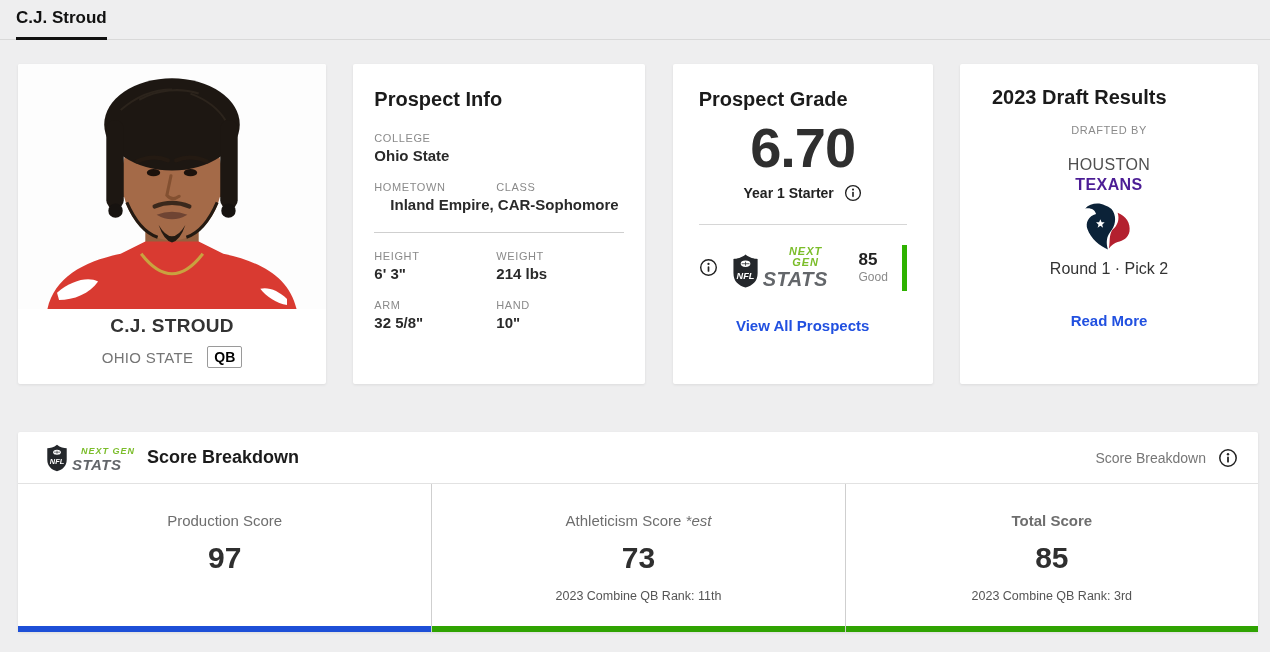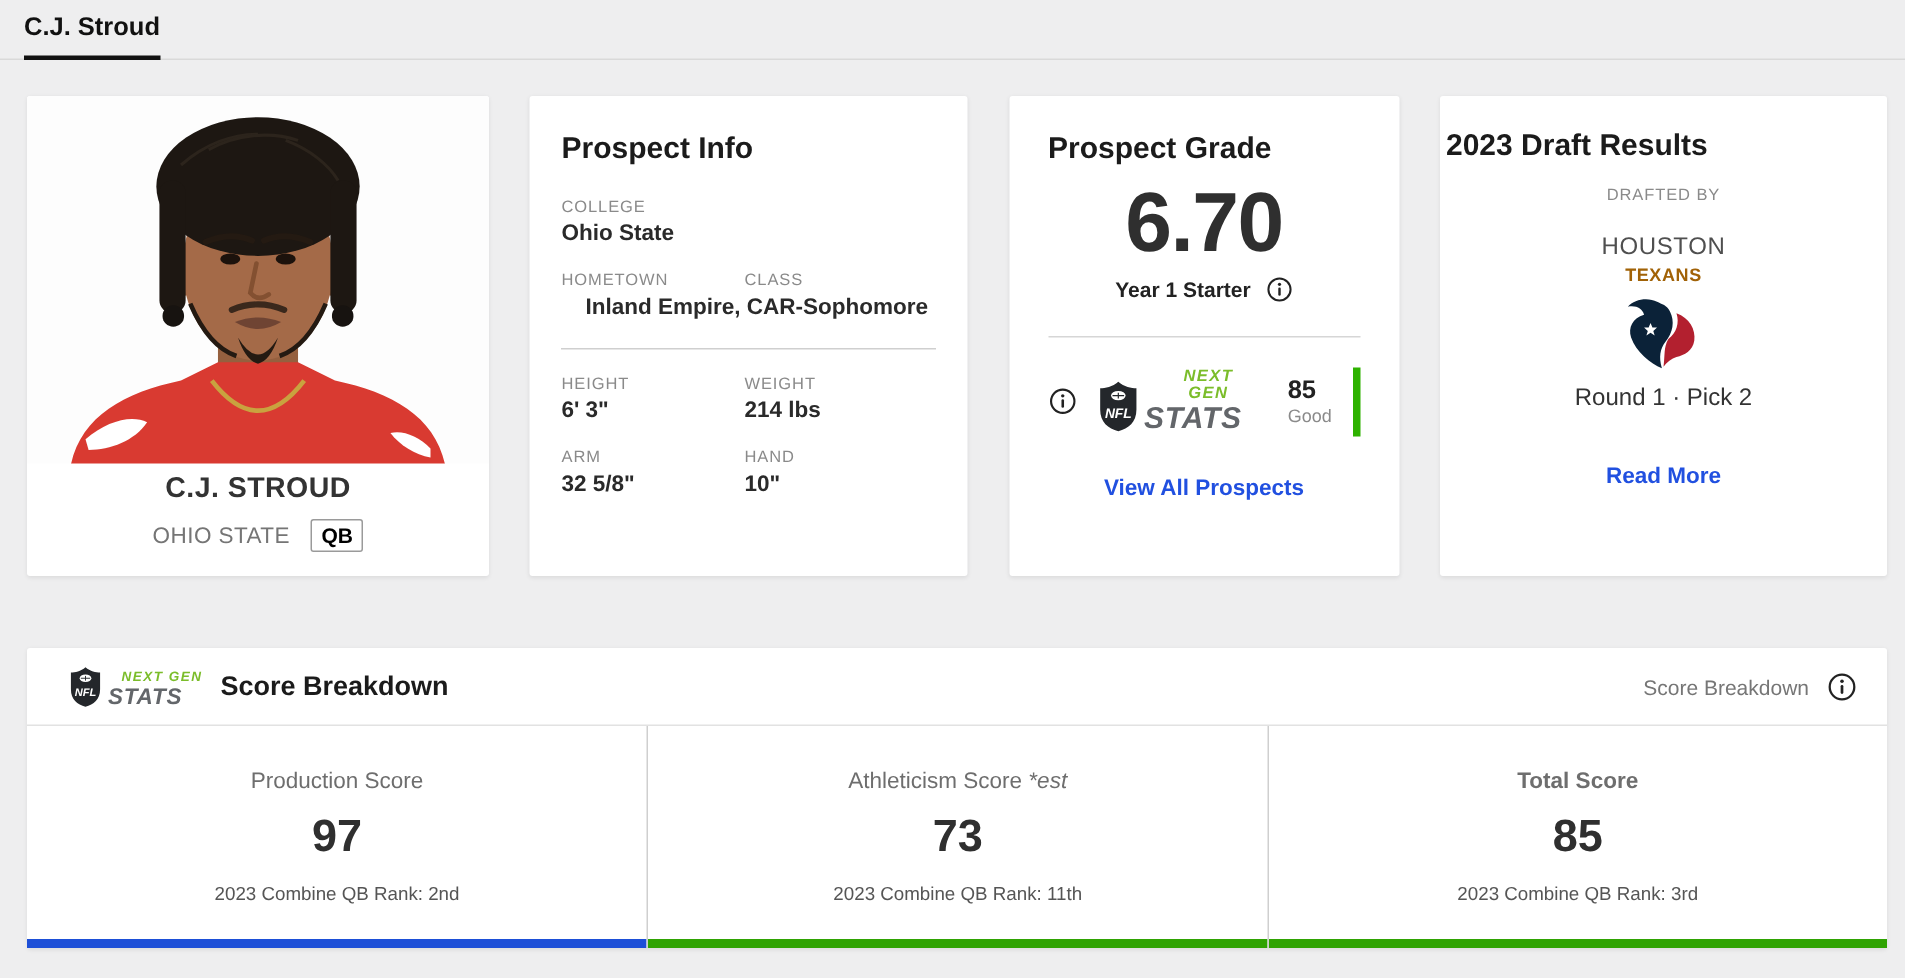--- a/index.html
+++ b/index.html
@@ -60,24 +60,24 @@
   .ngs-text { display:flex; flex-direction:column; align-items:flex-start; line-height:1; }
   .ngs-top { font-size:11px; font-weight:bold; font-style:italic; letter-spacing:1px; margin-left:12px; }
   .ngs-bottom { font-size:20px; font-weight:bold; font-style:italic; color:#63666a; letter-spacing:.5px; margin-top:1px; }
   .ngs-score-block { text-align:left; margin-left:8px; }
   .ngs-score { font-size:17px; font-weight:bold; color:#222; line-height:1.1; }
   .ngs-score-label { font-size:12px; color:#8a8a8a; }
   .ngs-bar { width:5px; height:46px; }
   .link { font-size:15px; font-weight:bold; color:#2150e0; cursor:pointer; display:inline-block; }
   .grade-link { margin-top:26px; }
   
-  .card-draft { width:298px; padding:22px 4px; text-align:center; }
+  .card-draft { width:298px; padding:22px 32px; text-align:center; }
   .drafted-by { font-size:11px; color:#8a8a8a; letter-spacing:.6px; margin-top:15px; }
   .team-city { font-size:16px; color:#4f4f4f; letter-spacing:.4px; margin-top:20px; }
-  .team-name { font-size:12px; font-weight:bold; color:#a16207; letter-spacing:.4px; margin-top:2px; }
+  .team-name { font-size:16px; font-weight:bold; color:#4c1d95; letter-spacing:.4px; margin-top:2px; }
   .team-logo { margin-top:8px; }
   .round-pick { font-size:16px; color:#333; }
   .draft-link { margin-top:34px; }
   
   .score-section {
     position:absolute; left:18px; right:12px; top:432px;
     background:#fff; border-radius:2px;
     box-shadow:0 1px 3px rgba(0,0,0,.08);
   }
   .score-header {
@@ -283,21 +283,20 @@
           </svg>
       </span>
     </div>
   </div>
   <div class="panels">
     <div class="panel">
       <div class="panel-label">
         <span>Production Score</span><span class="suffix"></span>
       </div>
       <div class="panel-value">97</div>
-      <div class="panel-rank">2023 Combine QB Rank: 2nd</div>
       <div class="panel-bar" style="background: rgb(29, 79, 215);"></div>
     </div>
     <div class="panel">
       <div class="panel-label">
         <span>Athleticism Score </span><span class="suffix">*est</span>
       </div>
       <div class="panel-value">73</div>
       <div class="panel-rank">2023 Combine QB Rank: 11th</div>
       <div class="panel-bar" style="background: rgb(47, 163, 2);"></div>
     </div>

